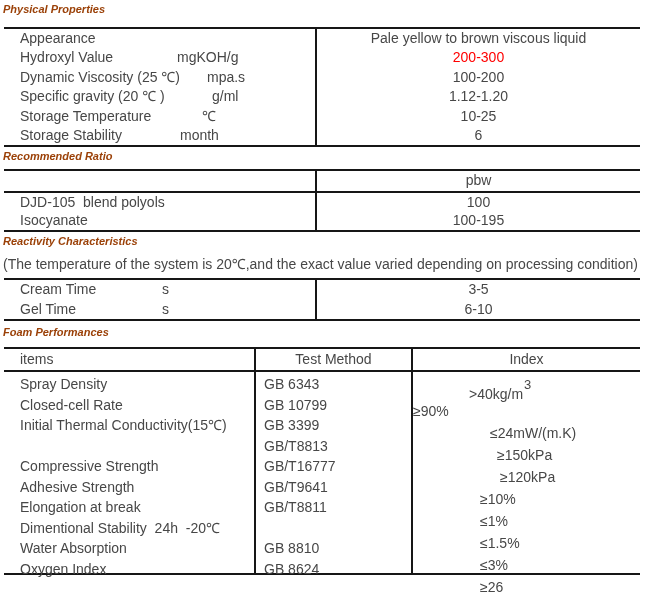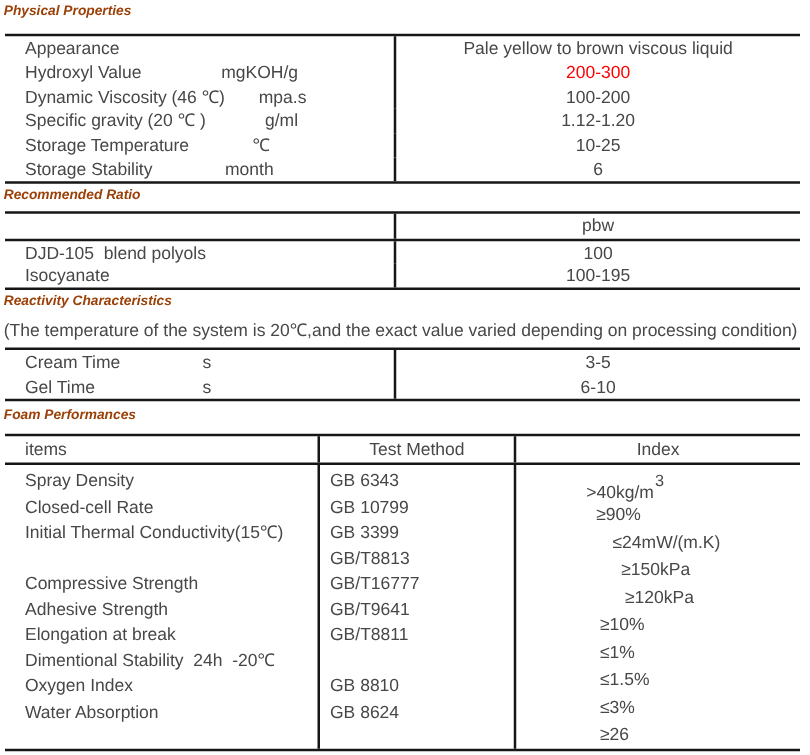--- a/index.html
+++ b/index.html
@@ -29,29 +29,29 @@
   .tbl-react{top:278px;}
   .tbl-react .row2{height:19.5px;line-height:19.5px;}
   .u-s{left:158px;}
 
   
   .tbl-foam{top:347px;}
   .foam-head{display:flex;height:21px;line-height:21px;border-bottom:2px solid #161616;}
   .fh1{width:250px;box-sizing:border-box;padding-left:16px;}
   .fh2{width:159px;box-sizing:border-box;border-left:2px solid #161616;border-right:2px solid #161616;text-align:center;}
   .fh3{flex:1;text-align:center;}
-  .foam-body{display:flex;height:227px;}
+  .foam-body{display:flex;height:201px;}
   .fb1{width:250px;box-sizing:border-box;padding:2px 0 0 16px;}
   .fb2{width:159px;box-sizing:border-box;border-left:2px solid #161616;border-right:2px solid #161616;padding:2px 0 0 8px;}
   .fb3{flex:1;box-sizing:border-box;padding-top:6px;}
   .fb1 .line,.fb2 .line{height:20.5px;line-height:20.5px;white-space:pre;}
   .fb1 .line.indent{padding-left:24px;}
   .fb3 .iline{height:22px;line-height:22px;white-space:pre;}
   .fb3 .iline:nth-child(1){margin-left:56px;}
-  .fb3 .iline:nth-child(2){margin-left:64px;}
+  .fb3 .iline:nth-child(2){}
   .fb3 .iline:nth-child(3){margin-left:77px;}
   .fb3 .iline:nth-child(4){margin-left:84px;}
   .fb3 .iline:nth-child(5){margin-left:87px;}
   .fb3 .iline:nth-child(n+6){margin-left:67px;}
   .fb3 sup{font-size:13px;position:relative;top:-4px;vertical-align:super;margin-left:1px;}
   .t1{top:3px;} .t2{top:150px;} .t3{top:235px;} .t4{top:326px;}
 </style>
 </head>
 <body>
 
@@ -61,21 +61,21 @@
   <div class="tbl tbl-physical">
     <div class="row2">
       <div class="lcell"><span>Appearance</span></div>
       <div class="vcell"><span>Pale yellow to brown viscous liquid</span></div>
     </div>
     <div class="row2">
       <div class="lcell"><span>Hydroxyl Value</span><span class="unit u-1">mgKOH/g</span></div>
       <div class="vcell"><span class="red">200-300</span></div>
     </div>
     <div class="row2">
-      <div class="lcell"><span>Dynamic Viscosity (46 ℃)</span><span class="unit u-2">mpa.s</span></div>
+      <div class="lcell"><span>Dynamic Viscosity (25 ℃)</span><span class="unit u-2">mpa.s</span></div>
       <div class="vcell"><span>100-200</span></div>
     </div>
     <div class="row2">
       <div class="lcell"><span>Specific gravity (20 ℃ )</span><span class="unit u-3">g/ml</span></div>
       <div class="vcell"><span>1.12-1.20</span></div>
     </div>
     <div class="row2">
       <div class="lcell"><span>Storage Temperature</span><span class="unit u-4">℃</span></div>
       <div class="vcell"><span>10-25</span></div>
     </div>
@@ -124,22 +124,22 @@
     <div class="foam-body">
       <div class="fb1">
         <div class="line">Spray Density</div>
         <div class="line">Closed-cell Rate</div>
         <div class="line">Initial Thermal Conductivity(15℃)</div>
         <div class="line"></div>
         <div class="line">Compressive Strength</div>
         <div class="line">Adhesive Strength</div>
         <div class="line">Elongation at break</div>
         <div class="line">Dimentional Stability  24h  -20℃</div>
+        <div class="line">Water Absorption</div>
         <div class="line">Oxygen Index</div>
-        <div class="line">Water Absorption</div>
       </div>
       <div class="fb2">
         <div class="line">GB 6343</div>
         <div class="line">GB 10799</div>
         <div class="line">GB 3399</div>
         <div class="line">GB/T8813</div>
         <div class="line">GB/T16777</div>
         <div class="line">GB/T9641</div>
         <div class="line">GB/T8811</div>
         <div class="line"></div>

